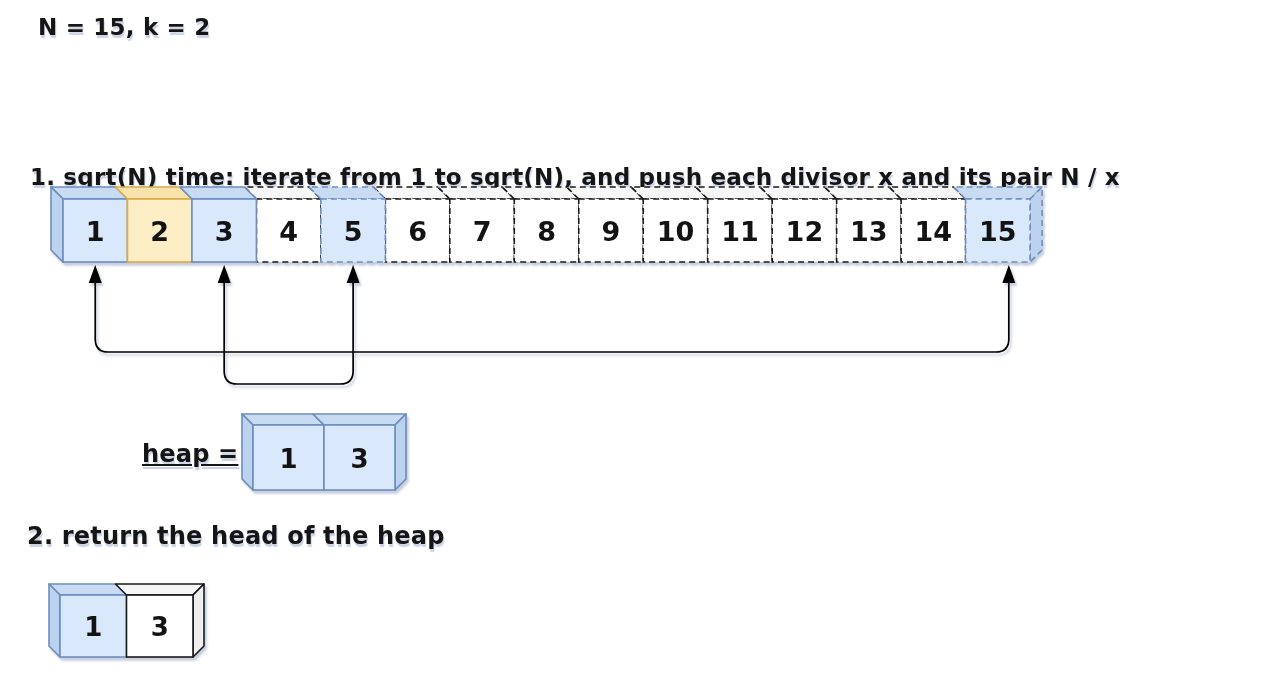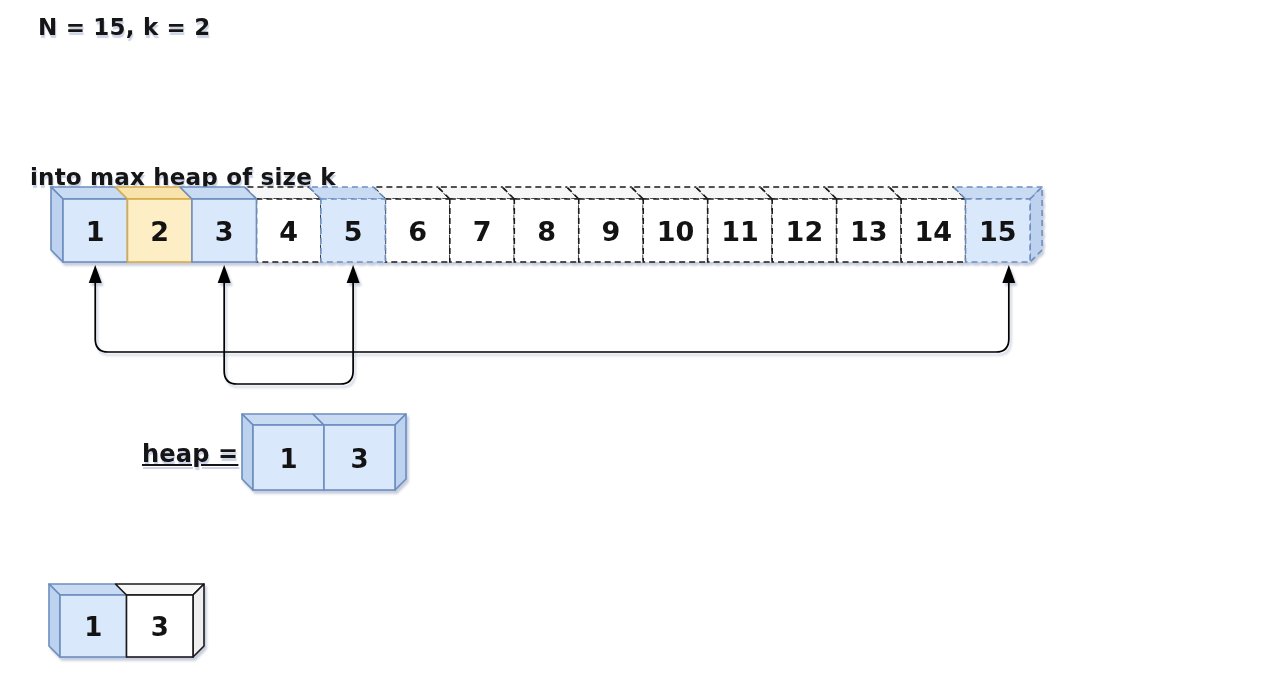--- a/index.html
+++ b/index.html
@@ -18,21 +18,21 @@
   #heap-label{left:142px;top:440px;font-size:24px;text-decoration:underline;}
   #step2{left:27px;top:522px;font-size:24px;}
   svg#scene{position:absolute;left:0;top:0;}
 </style>
 </head>
 <body>
 
 <div id="canvas">
   <div class="txt" id="title">N = 15, k = 2</div>
   <div class="txt" id="step1">
-    <div>into max heap of size k</div>
+    <div>1. sqrt(N) time: iterate from 1 to sqrt(N), and push each divisor x and its pair N / x</div>
   </div>
   <svg id="scene" width="1280" height="684" viewBox="0 0 1280 684">
       <g font-family="&quot;DejaVu Sans&quot;,&quot;Liberation Sans&quot;,sans-serif" style="filter: drop-shadow(rgba(130, 144, 178, 0.45) 2px 3px 1px);">
         <polygon points="256.40999999999997,199 244.40999999999997,187 308.88,187 320.88,199" fill="#f7f7f7" stroke="#1a1a1a" stroke-width="1.6" stroke-linejoin="round" stroke-dasharray="6 4"></polygon>
         <rect x="256.40999999999997" y="199" width="64.47" height="63" fill="#ffffff" stroke="#1a1a1a" stroke-width="1.6" stroke-dasharray="6 4"></rect>
         <text x="288.645" y="231.5" text-anchor="middle" dominant-baseline="central" font-size="27" font-weight="600" fill="#131313">4</text>
         <polygon points="385.35,199 373.35,187 437.82000000000005,187 449.82000000000005,199" fill="#f7f7f7" stroke="#1a1a1a" stroke-width="1.6" stroke-linejoin="round" stroke-dasharray="6 4"></polygon>
         <rect x="385.35" y="199" width="64.47" height="63" fill="#ffffff" stroke="#1a1a1a" stroke-width="1.6" stroke-dasharray="6 4"></rect>
         <text x="417.58500000000004" y="231.5" text-anchor="middle" dominant-baseline="central" font-size="27" font-weight="600" fill="#131313">6</text>
         <polygon points="449.82,199 437.82,187 502.28999999999996,187 514.29,199" fill="#f7f7f7" stroke="#1a1a1a" stroke-width="1.6" stroke-linejoin="round" stroke-dasharray="6 4"></polygon>
@@ -100,13 +100,14 @@
         <polygon points="60,595 49,584 49,646 60,657" fill="#bdd2ee" stroke="#6c8ebf" stroke-width="1.6" stroke-linejoin="round"></polygon>
         <rect x="60" y="595" width="66.5" height="62" fill="#dae8fc" stroke="#6c8ebf" stroke-width="1.6"></rect>
         <text x="93.25" y="627" text-anchor="middle" dominant-baseline="central" font-size="26" font-weight="600" fill="#131313">1</text>
         <polygon points="126.5,595 115.5,584 204,584 193,595" fill="#f7f7f7" stroke="#1a1a1a" stroke-width="1.6" stroke-linejoin="round"></polygon>
         <polygon points="193,595 204,584 204,646 193,657" fill="#efefef" stroke="#1a1a1a" stroke-width="1.6" stroke-linejoin="round"></polygon>
         <rect x="126.5" y="595" width="66.5" height="62" fill="#ffffff" stroke="#1a1a1a" stroke-width="1.6"></rect>
         <text x="159.75" y="627" text-anchor="middle" dominant-baseline="central" font-size="26" font-weight="600" fill="#131313">3</text>
       </g>
     </svg>
   <div class="txt" id="heap-label">heap =</div>
+  <div class="txt" id="step2">2. return the head of the heap</div>
 </div>
 
 </body></html>

